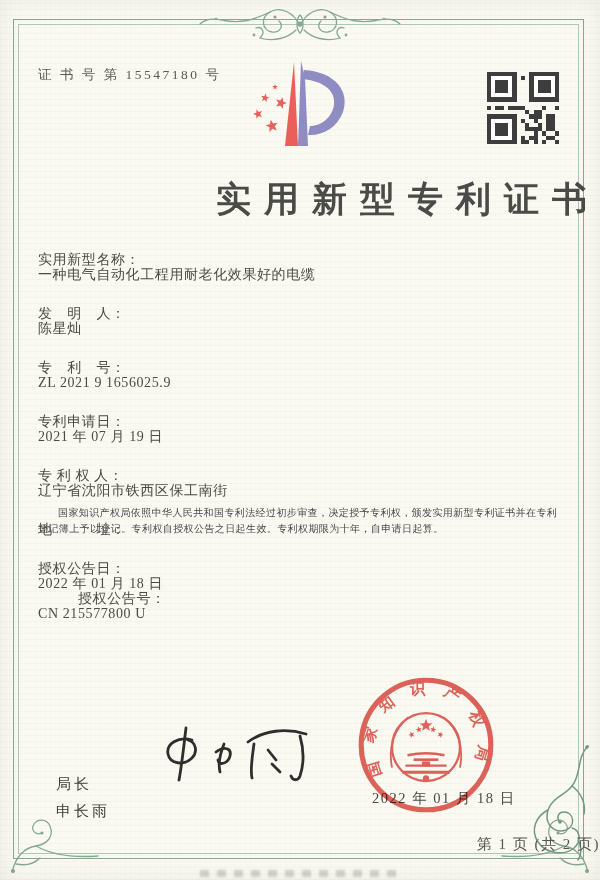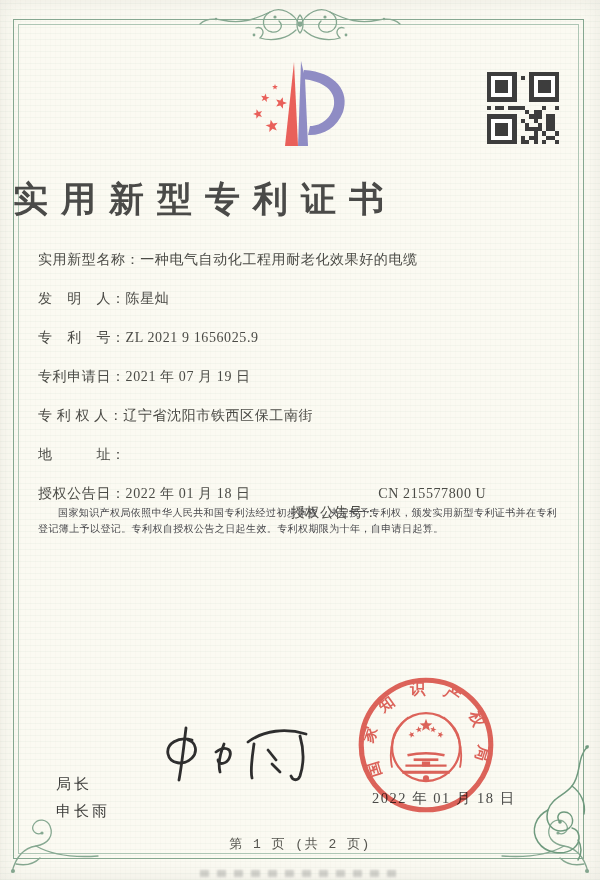--- a/index.html
+++ b/index.html
@@ -13,34 +13,34 @@
     color:#45453f;
   }
   .sheet::after{content:"";position:absolute;inset:0;box-shadow:inset 0 0 22px rgba(90,90,80,.10);pointer-events:none;}
   .frame-outer{position:absolute;left:13px;top:19px;right:16px;bottom:21px;border:1.5px solid #86a891;}
   .frame-inner{position:absolute;left:18px;top:24px;right:21px;bottom:26px;border:1px solid #aec6b5;}
   .orn{position:absolute;}
   .orn svg{display:block;}
   .cert-no{position:absolute;left:38px;top:66px;font-size:13.5px;letter-spacing:2.5px;color:#5a5a55;}
   .logo{position:absolute;left:238px;top:56px;width:140px;height:112px;}
   .qr{position:absolute;left:487px;top:72px;width:72px;height:72px;}
-  .title{position:absolute;left:0;top:176px;width:100%;text-align:left;font-size:35px;font-weight:700;
+  .title{position:absolute;left:0;top:176px;width:100%;text-align:right;font-size:35px;font-weight:700;
          letter-spacing:13px;padding-left:13px;box-sizing:border-box;color:#4a4a48;font-family:Liberation Mono, monospace;}
   .fields{position:absolute;left:38px;top:252px;width:528px;font-size:14px;letter-spacing:.6px;color:#4b4b46;}
-  .frow{margin-bottom:24px;line-height:15px;display:flex;white-space:nowrap;}
+  .frow{margin-bottom:24px;line-height:15px;display:flex;white-space:nowrap;flex-direction:column;}
   .frow .lbl{flex:none;}
-  .pair2{margin-left:40px;margin-top:19px;}
+  .pair2{margin-left:40px;}
   .paras{position:absolute;left:38px;top:505px;width:526px;font-size:10px;line-height:16px;color:#48484c;}
   .paras p{margin:0;text-indent:2em;letter-spacing:.4px;}
   .signer{position:absolute;left:56px;top:771px;font-size:15px;letter-spacing:3px;color:#3c3c3a;line-height:27px;}
   .signature{position:absolute;left:148px;top:718px;width:176px;height:74px;}
   .seal{position:absolute;left:354px;top:673px;width:144px;height:144px;mix-blend-mode:multiply;}
   .seal text{font-size:15px;font-weight:700;letter-spacing:16px;fill:#dd5049;}
   .seal-date{position:absolute;left:372px;top:789px;font-size:14.5px;letter-spacing:1.5px;color:#4a4a48;}
-  .footer{position:absolute;left:0;top:835px;width:100%;text-align:center;font-size:13px;letter-spacing:1.5px;color:#55554f;font-family:Liberation Mono, monospace;}
+  .footer{position:absolute;left:0;top:835px;width:100%;text-align:right;font-size:15px;letter-spacing:1.5px;color:#55554f;}
   .bleed{position:absolute;left:200px;top:870px;width:200px;height:7px;opacity:.35;filter:blur(1.1px);
          background:repeating-linear-gradient(90deg,#8a8a88 0 9px,transparent 9px 17px);}
   .green-stroke{stroke:#86a891;fill:none;stroke-width:1.3;stroke-linecap:round;}
   .green-fill{fill:#86a891;stroke:none;}
 </style>
 </head>
 <body>
 
 <div class="sheet">
 
@@ -95,20 +95,21 @@
         <path d="M64,4 C52,16 58,32 48,44 C40,54 28,56 24,68 C20,82 30,92 42,88 C52,84 50,70 40,70 C34,70 32,76 36,80"></path>
         <path d="M24,68 C12,74 6,88 14,100 C22,112 40,114 50,106 C58,99 56,88 48,86"></path>
         <path d="M48,44 C56,50 62,60 60,72"></path>
         <path d="M54,98 C58,104 58,112 54,118"></path>
         <circle class="green-fill" cx="63" cy="5" r="1.8" style="fill:#6f9a7e;"></circle>
         <circle class="green-fill" cx="36" cy="80" r="1.8" style="fill:#6f9a7e;"></circle>
       </g>
     </svg>
   </div>
 
+  <div class="cert-no">证 书 号 第 15547180 号</div>
 
   <div class="logo">
     <svg width="140" height="112" viewBox="0 0 140 112">
       <polygon points="56,6 47,90 60,90" fill="#e9605a"></polygon>
       <polygon points="63,5 60,90 70,90 67,22" fill="#8f8cc4"></polygon>
       <path d="M66,14 C98,16 112,36 105,56 C99,72 84,80 70,79 L72,70 C84,70 94,61 96,49 C98,35 86,25 64,23 Z" fill="#8f8cc4"></path>
       <g fill="#e9605a">
         <polygon points="18.52,53.22 20.68,56.01 24.09,55.12 22.10,58.03 24.00,61.00 20.62,60.01 18.39,62.73 18.28,59.21 15.00,57.93 18.32,56.74"></polygon>
         <polygon points="27.89,37.59 28.39,40.72 31.47,41.49 28.65,42.93 28.87,46.09 26.62,43.85 23.68,45.04 25.12,42.22 23.08,39.79 26.22,40.28"></polygon>
         <polygon points="37.00,28.00 37.74,29.98 39.85,30.07 38.20,31.39 38.76,33.43 37.00,32.26 35.24,33.43 35.80,31.39 34.15,30.07 36.26,29.98"></polygon>

